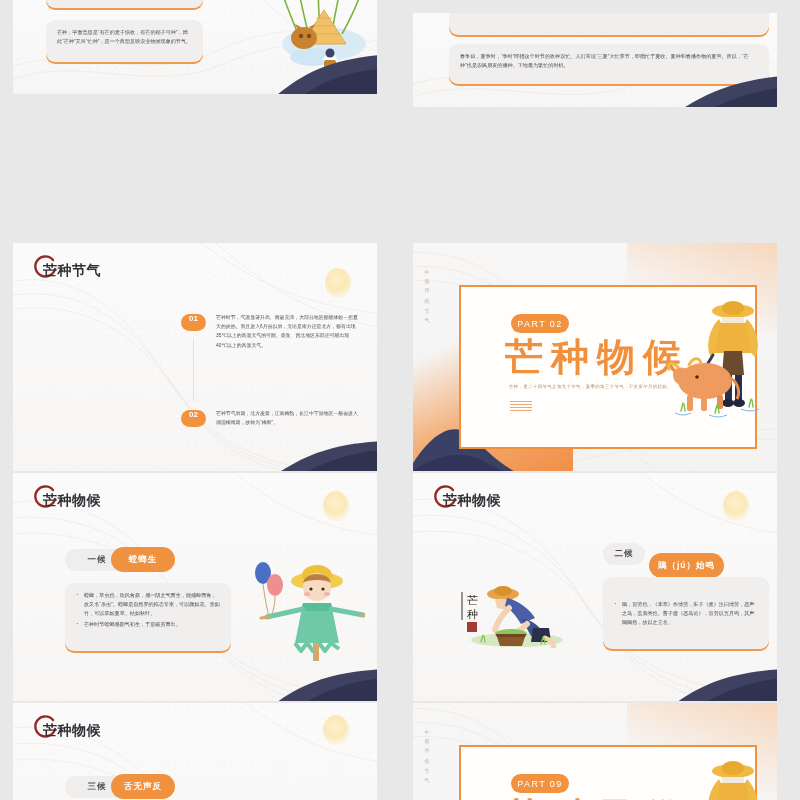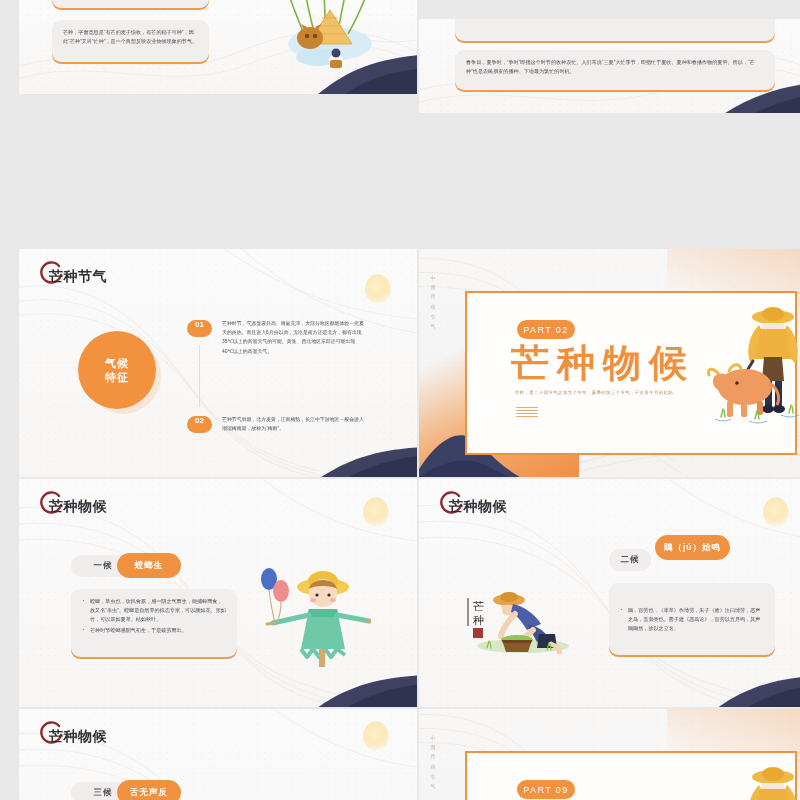--- a/index.html
+++ b/index.html
@@ -12,22 +12,22 @@
   #grid {
     width: 800px; height: 800px;
     display: grid;
     grid-template-columns: 400px 400px;
     grid-auto-rows: 230px;
     gap: 0px;
     background: #e8e8e8;
   }
   .slide {
     position: relative;
-    width: 398px; height: 228px;
-    margin: 19px;
+    width: 364px; height: 228px;
+    margin: 13px;
     background: #fbfafa;
     overflow: hidden;
   }
 
   
   .paper {
     position: absolute; inset: 0;
     background:
       radial-gradient(circle at 12% 22%, rgba(0,0,0,.016) 0 1px, transparent 1px),
       radial-gradient(circle at 47% 61%, rgba(0,0,0,.014) 0 1px, transparent 1px),
@@ -264,24 +264,20 @@
       <div class="brush">
         <svg viewBox="0 0 26 26">
           <path d="M20 6 A10 10 0 1 0 22 15" fill="none" stroke="#8e2b2b" stroke-width="2.4" stroke-linecap="round"></path>
         </svg>
       </div>
       <div class="sec-title">芒种节气</div>
     </div>
 
     <div class="moon" style="right:26px; top:25px;"></div>
 
-    <div class="big-circle" style="left:59px; top:82px;">
-      <span>气候</span>
-      <span>特征</span>
-    </div>
 
     <div class="vline" style="left:180px; top:96px; height:62px;"></div>
 
     <div class="num-badge" style="left:168px; top:71px;">
       <span>01</span>
     </div>
     <div class="num-text" style="left:203px; top:70px; width:143px;">芒种时节，气温显著升高、雨量充沛，大部分地区都能体验一把夏天的炎热。而且进入6月份以后，无论是南方还是北方，都有出现35℃以上的高温天气的可能。黄淮、西北地区东部还可能出现40℃以上的高温天气。</div>
 
     <div class="num-badge" style="left:168px; top:167px;">
       <span>02</span>
@@ -468,21 +464,21 @@
         </svg>
       </div>
       <div class="sec-title">芒种物候</div>
     </div>
 
     <div class="moon" style="right:28px; top:18px;"></div>
 
     <div class="pill pill-grey" style="left:190px; top:70px; width:42px; height:22px;">
       <span>二候</span>
     </div>
-    <div class="pill pill-orange" style="left:236px; top:56px; width:75px; height:25px;">
+    <div class="pill pill-orange" style="left:236px; top:80px; width:75px; height:25px;">
       <span>鵙（jú）始鸣</span>
     </div>
 
     <div class="card" style="left:190px; top:104px; width:166px; height:72px;">
       <ul class="card-body bullets" style="padding-top:23px;">
         <li>鵙，百劳也，《本草》作博劳，朱子《孟》注曰博劳，恶声之鸟，盖枭类也。曹子建《恶鸟论》，百劳以五月鸣，其声鵙鵙然，故以之立名。</li>
       </ul>
     </div>
 
     <div class="illus" style="left:42px; top:105px; width:110px; height:70px;">

